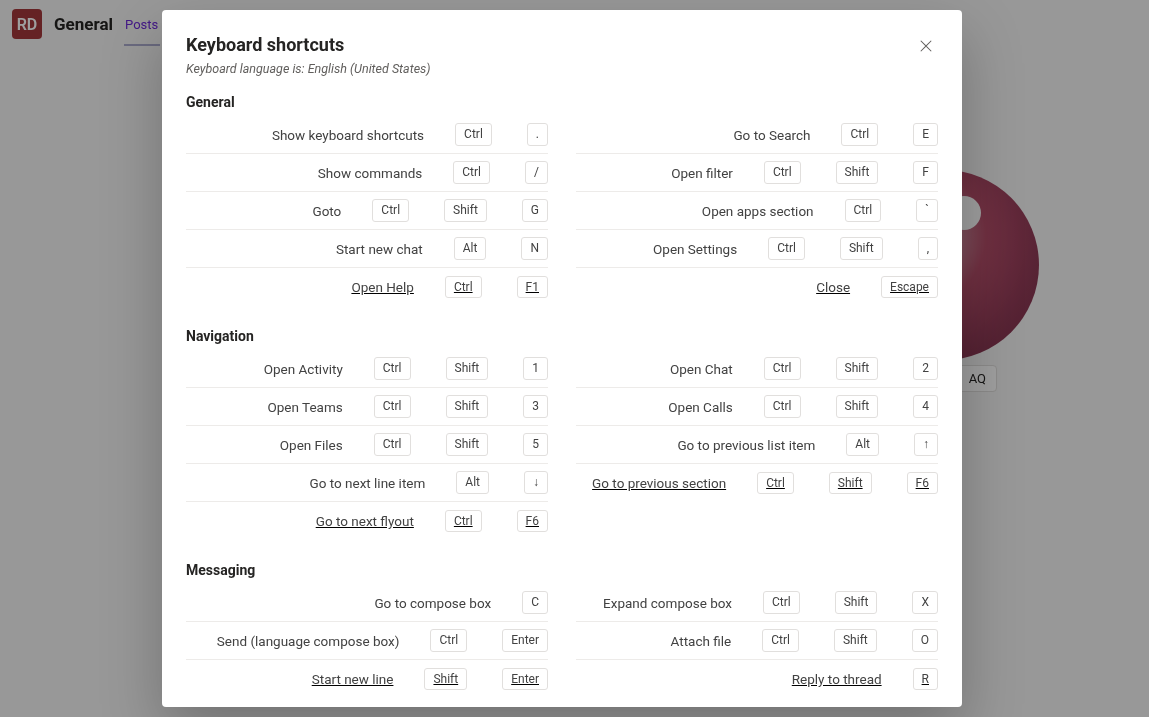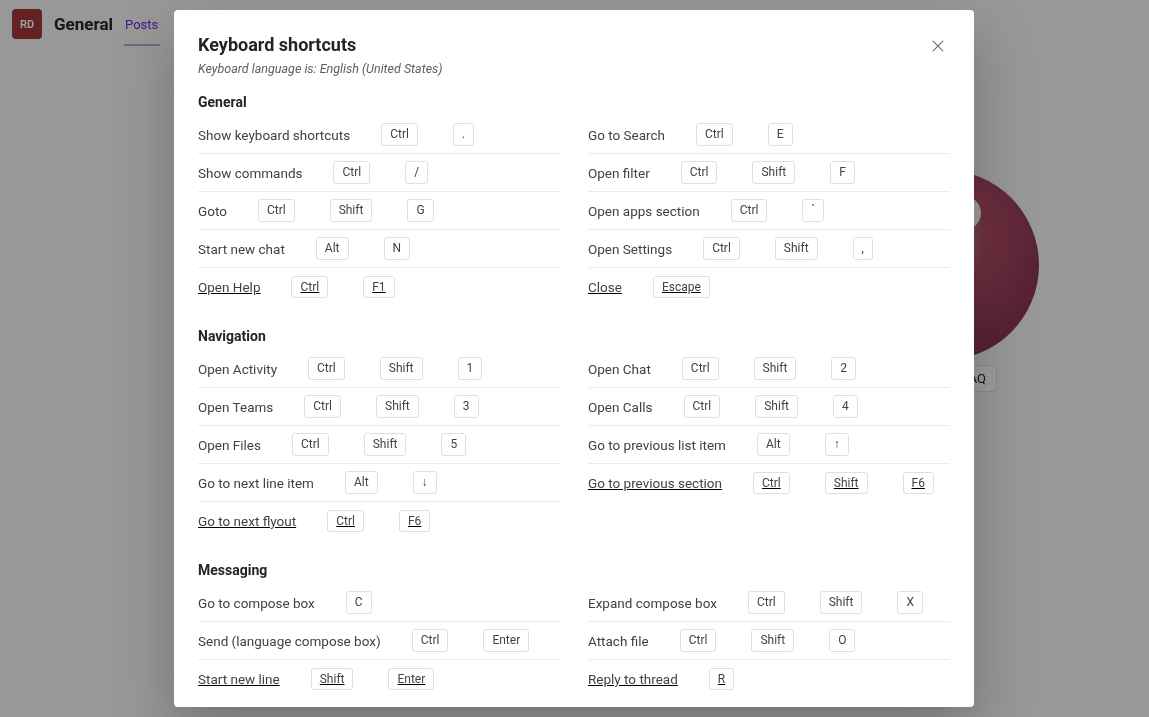--- a/index.html
+++ b/index.html
@@ -27,21 +27,21 @@
     }
     .team-avatar {
       width: 30px;
       height: 30px;
       border-radius: 4px;
       background: #a4373a;
       display: flex;
       align-items: center;
       justify-content: center;
       color: #fff;
-      font-size: 11px;
+      font-size: 16px;
       font-weight: 600;
     }
     .channel-name {
       font-weight: 700;
       font-size: 17px;
       color: #252423;
     }
     .tab-posts {
       font-size: 13px;
       color: #6d28d9;
@@ -88,21 +88,21 @@
     
     .dim {
       position: absolute;
       inset: 0;
       background: rgba(0,0,0,0.38);
     }
 
     
     .dialog {
       position: absolute;
-      left: 174px;
+      left: 162px;
       top: 10px;
       width: 800px;
       height: 697px;
       background: #fff;
       border-radius: 4px;
       box-shadow: 0 25px 60px rgba(0,0,0,0.25);
       display: flex;
       flex-direction: column;
     }
     .dialog-scroll {
@@ -156,21 +156,21 @@
     .cols {
       display: grid;
       grid-template-columns: 1fr 1fr;
       column-gap: 28px;
     }
     .col {}
 
     .row {
       display: flex;
       align-items: center;
-      justify-content: flex-start;
+      justify-content: flex-end;
       min-height: 38px;
       border-bottom: 1px solid #edebe9;
       padding: 5px 0;
     }
     .row:last-child { border-bottom: none; text-decoration: underline; }
     .row-label {
       font-size: 13.5px;
       color: #424242;
     }
     .keys {

